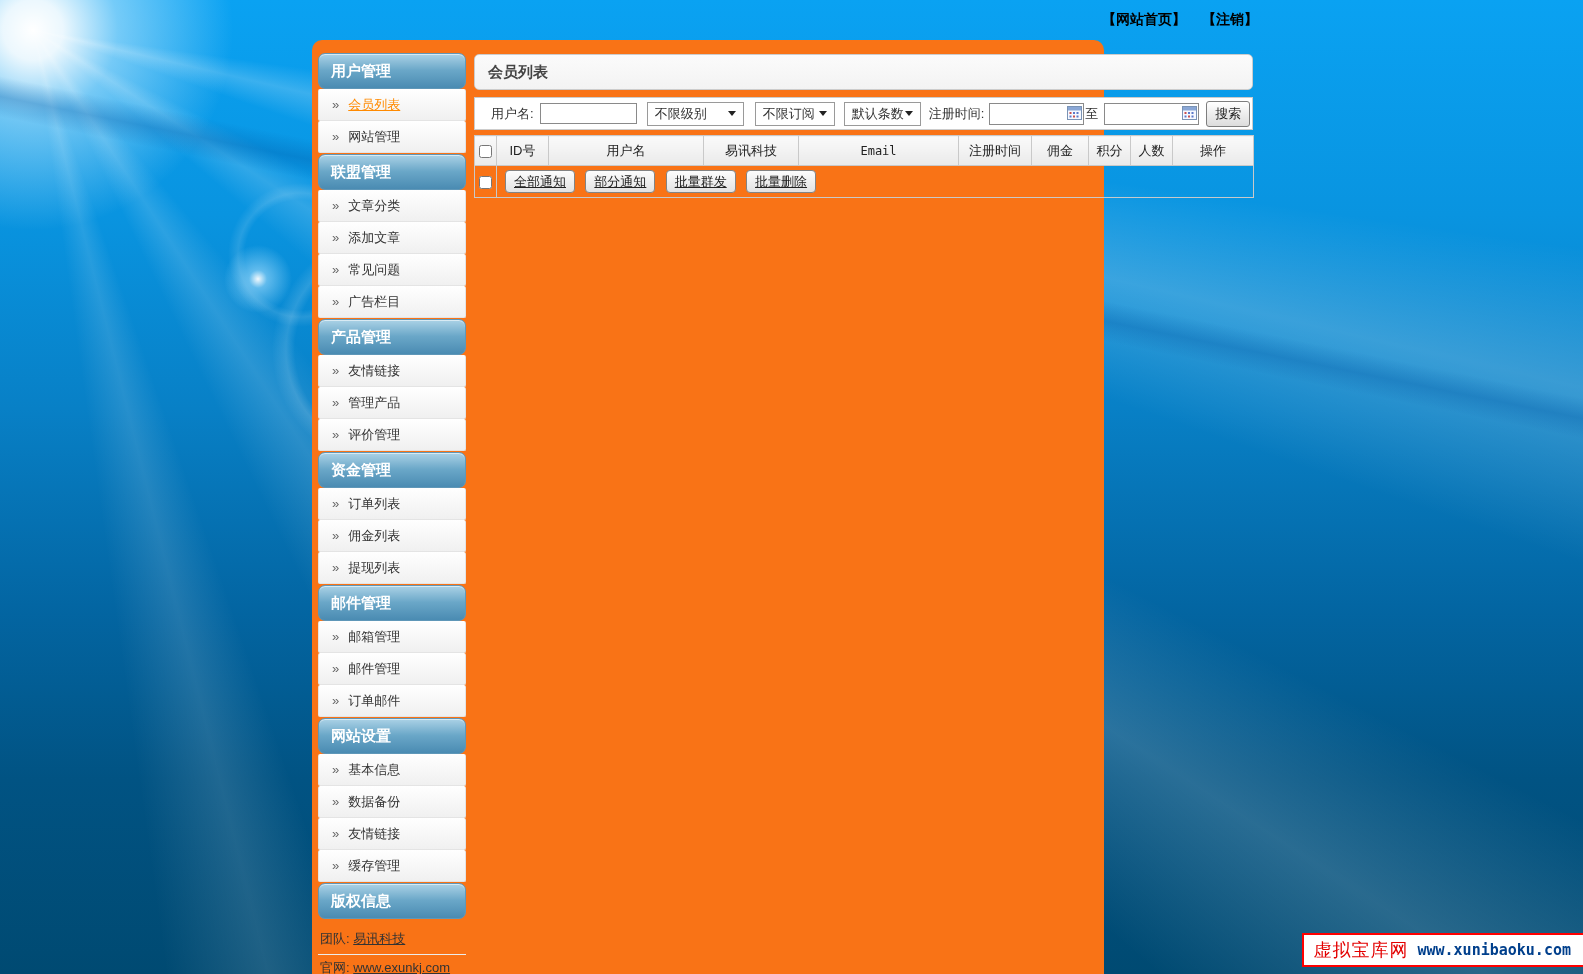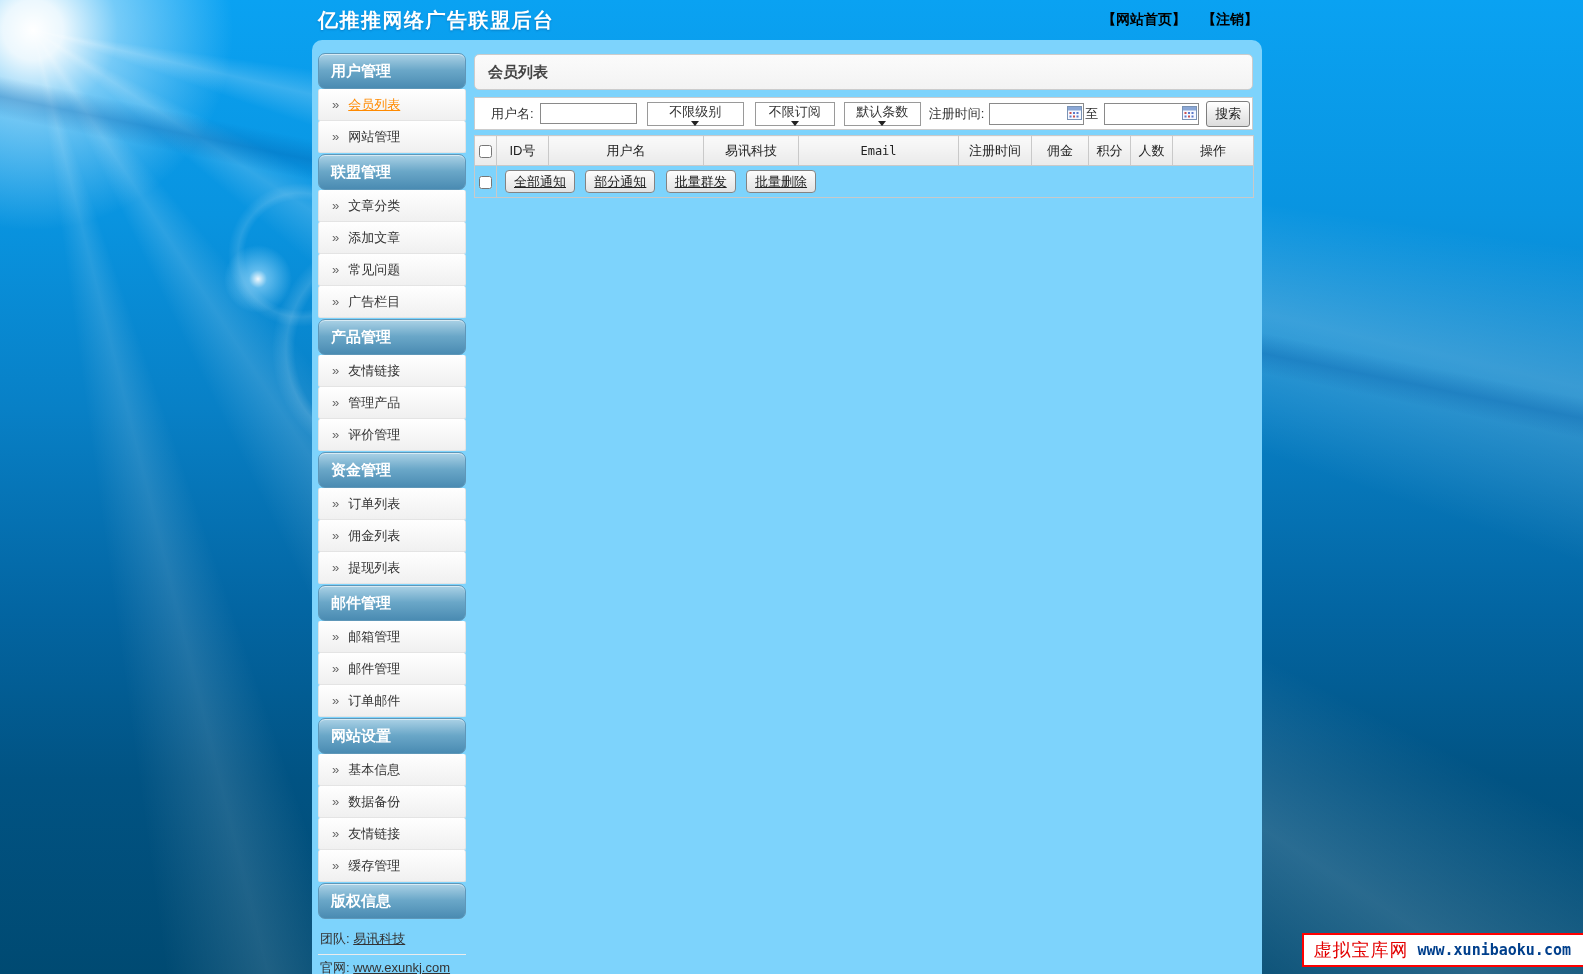--- a/index.html
+++ b/index.html
@@ -35,22 +35,22 @@
   .topbar { position:absolute; top:0; left:0; right:0; height:40px; z-index:2; }
   .topbar h1 {
     position:absolute; left:318px; top:7px;
     font-size:20px; font-weight:bold; color:#fff; letter-spacing:1.5px;
     text-shadow:0 1px 2px rgba(0,60,120,.35);
   }
   .top-links { position:absolute; right:325px; top:11px; display:flex; gap:16px; }
   .top-links a { color:#000000; font-size:14px; font-weight:bold; text-decoration:none; cursor:pointer; }
   
   .container {
-    position:absolute; left:312px; top:40px; width:950px; height:934px;
-    background:#7dd3fc; border-radius:10px 10px 0 0; z-index:1;
+    position:absolute; left:312px; top:40px; width:792px; height:934px;
+    background:#f97316; border-radius:10px 10px 0 0; z-index:1;
   }
   
   .sidebar { position:absolute; left:6px; top:12px; width:148px; }
   .side-header {
     height:36px; line-height:34px; margin-top:1px;
     background:linear-gradient(180deg,#abd2e6 0%, #6aa7c8 48%, #4a8bb2 100%);
     border:1px solid #5f97b8; border-radius:7px;
     box-shadow: inset 0 1px 0 rgba(255,255,255,.55);
     color:#fff; font-weight:bold; font-size:15px; padding-left:12px;
   }
@@ -76,21 +76,21 @@
   }
   .filter-bar {
     margin-top:7px; height:33px; border:1px solid #ccc; background:#fff;
     display:flex; align-items:center; padding-left:16px;
     font-size:13px; color:#333; white-space:nowrap;
   }
   .text-input { width:97px; height:21px; border:1px solid #8a8a8a; margin-left:6px; padding:0 3px; font-size:12px; }
   .fake-select {
     height:24px; border:1px solid #9a9a9a; background:#fff;
     display:flex; align-items:center; justify-content:space-between;
-    padding:0 7px; font-size:13px; cursor:pointer;flex-direction:column;
+    padding:0 7px; font-size:13px; cursor:pointer;
   }
   .sel-level { width:97px; margin-left:10px; }
   .sel-sub   { width:80px; margin-left:11px; }
   .sel-count { width:77px; margin-left:9px; }
   .sel-arrow { width:0; height:0; border-left:4px solid transparent; border-right:4px solid transparent; border-top:5px solid #222; }
   .lbl-reg { margin-left:8px; }
   .date-wrap { position:relative; width:95px; height:22px; border:1px solid #8a8a8a; background:#fff; margin-left:5px; }
   .date-wrap input { width:74px; height:20px; border:none; outline:none; font-size:12px; padding:0 2px; }
   .cal-icon { position:absolute; right:1px; top:2px; cursor:pointer; }
   .to-label { margin:0 1px; }
@@ -130,21 +130,20 @@
 </style>
 </head>
 <body>
 
 <div class="bg">
   <div class="rays"></div>
   <div class="band"></div>
 </div>
 
 <div class="topbar">
-  <h1>亿推推网络广告联盟后台</h1>
   <div class="top-links">
     <a>【网站首页】</a>
     <a>【注销】</a>
   </div>
 </div>
 
 <div class="container">
 
   <aside class="sidebar">
     <div class="side-header">用户管理</div>

